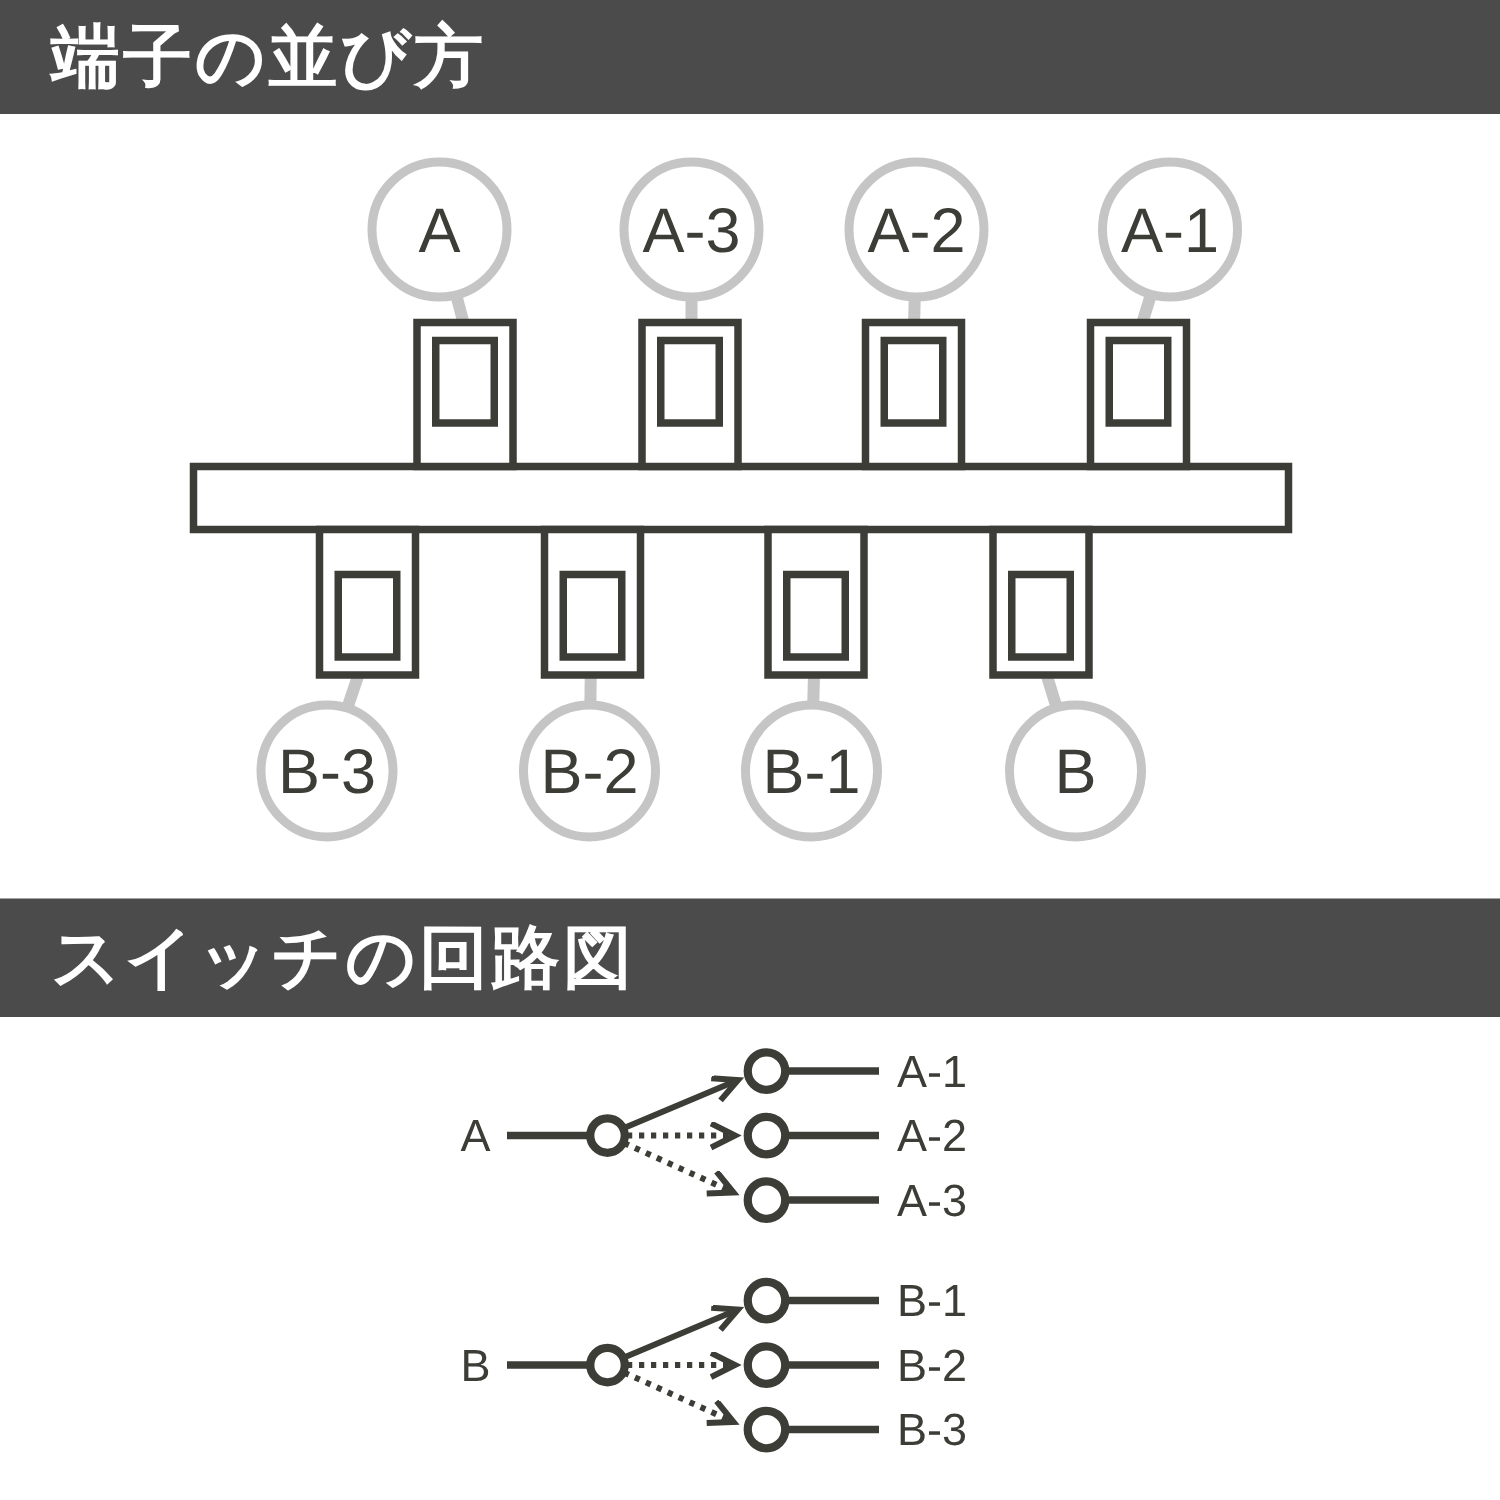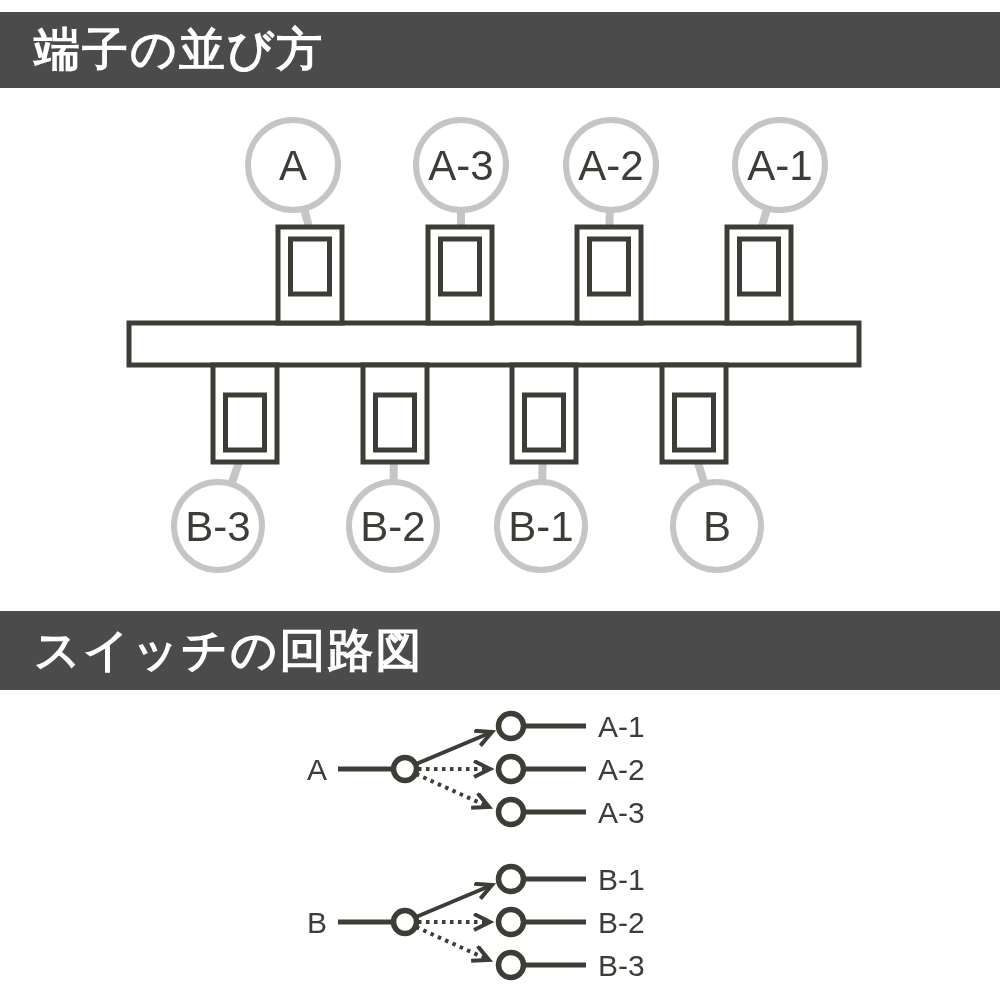--- a/index.html
+++ b/index.html
@@ -3,21 +3,21 @@
 <meta charset="utf-8">
 <style>
   html, body {
     margin: 0; padding: 0;
     width: 1000px; height: 1000px;
     background: var(--canvas-bg, #ffffff);
     font-family: "Liberation Sans", "DejaVu Sans", sans-serif;
     position: relative;
     overflow: hidden;
   }
-  .page { position: absolute; top: 0; left: 0; width: 1000px; height: 968px; margin-top: 12px; }
+  .page { position: absolute; top: 0; left: 0; width: 1000px; height: 968px; }
   .section-header {
     position: absolute; left: 0; width: 1000px;
     background: var(--header-bg, #4b4b4b);
     color: var(--header-text, #ffffff);
     display: flex; align-items: center;
     box-sizing: border-box; padding-left: 34px;
     font-size: 46px; font-weight: bold; letter-spacing: 2px;
   }
   #header-terminals { top: 0; height: 76px; }
   #header-circuit   { top: 599px; height: 79px; text-align: center; }

